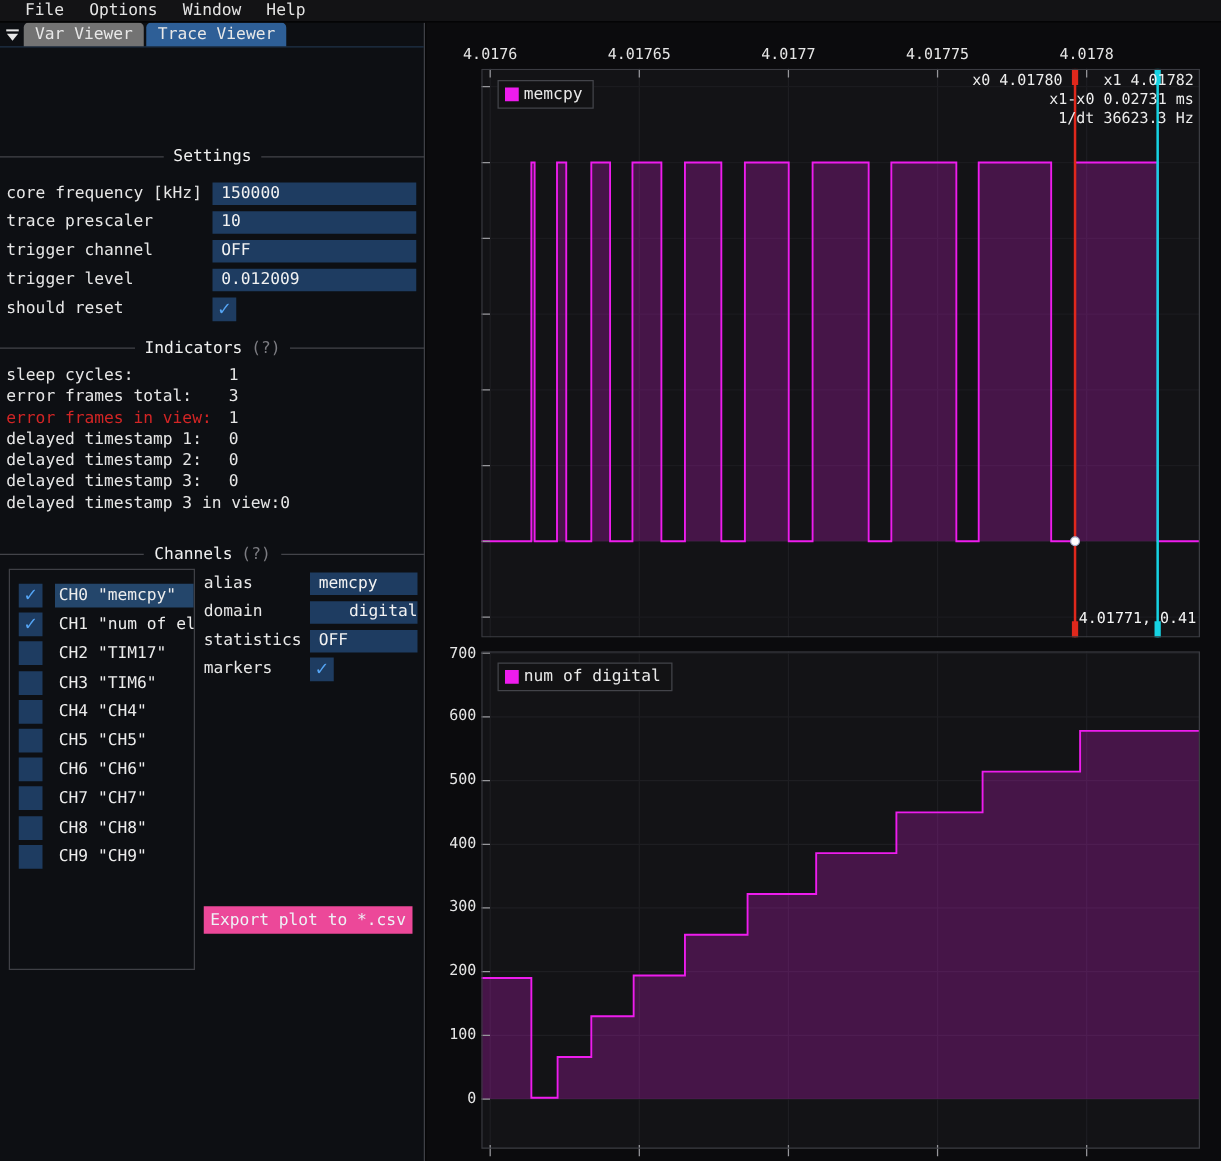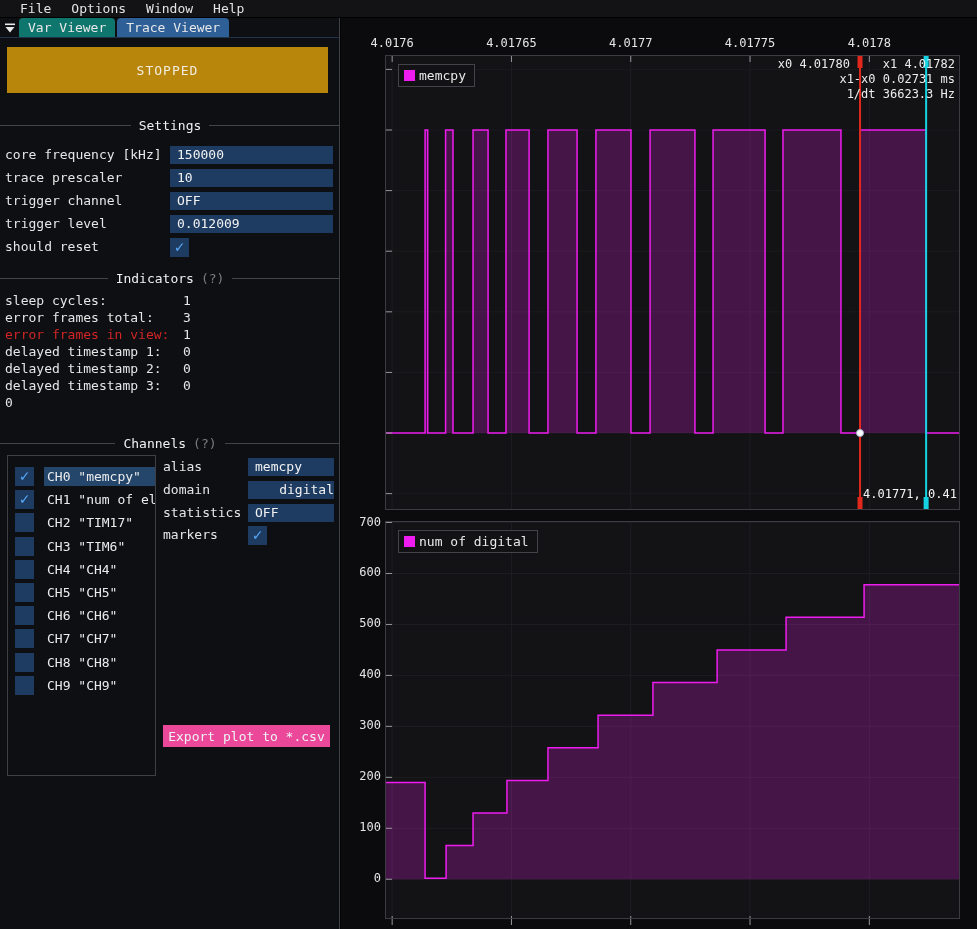--- a/index.html
+++ b/index.html
@@ -13,21 +13,21 @@
     border-bottom:1px solid #000; }
   .menu-item { font-size:13px; color:#e3e3e3; padding:0 10px; cursor:default; }
 
   
   .left-panel { position:absolute; left:0; top:18px; width:340px; height:911px; background:#0d0f13;
     border-right:1px solid #3f4046; }
   .tabbar { position:absolute; left:0; top:0; width:100%; height:20px; display:flex; align-items:flex-end;
     border-bottom:1px solid #1f3349; }
   .tab-overflow-btn { width:19px; height:18px; display:flex; align-items:center; justify-content:center; }
   .tab { height:19px; display:flex; align-items:center; padding:0 9px; font-size:13px; color:#e8e8e8;
-    border-radius:4px 4px 0 0; margin-right:2px; background:#0f766e; }
+    border-radius:4px 4px 0 0; margin-right:2px; background:#737373; }
   .tab.active { background:#2e5f97; }
 
   .stopped-btn { position:absolute; left:7px; top:29px; width:321px; height:46px; background:#b8860b;
     border:none; color:#f2ece0; font-family:inherit; font-size:13px; letter-spacing:1px;
     display:flex; align-items:center; justify-content:center; }
 
   .sep-header { position:absolute; left:0; width:340px; height:15px; display:flex; align-items:center;
     gap:8px; font-size:13px; color:#f0f0f0; }
   .sep-header::before, .sep-header::after { content:""; flex:1; height:1px; background:#43444a; }
   .sep-header .help { color:#7c7c82; }
@@ -86,21 +86,20 @@
       <span class="tab-overflow-btn">
         <svg width="12" height="12" viewBox="0 0 12 12">
           <rect x="1" y="1.5" width="10" height="1.6" fill="#e8e8e8"></rect>
           <polygon points="1.5,5 10.5,5 6,10.5" fill="#e8e8e8"></polygon>
         </svg>
       </span>
       <span class="tab">Var Viewer</span>
       <span class="tab active">Trace Viewer</span>
     </div>
 
-    <button class="stopped-btn">STOPPED</button>
 
     <div class="sep-header" style="top:100px;">
       <span>Settings</span>
     </div>
     <span class="field-label" style="top:128px;">core frequency [kHz]</span>
     <div class="field-box" style="left:170px; top:128px; width:163px;">150000</div>
     <span class="field-label" style="top:151px;">trace prescaler</span>
     <div class="field-box" style="left:170px; top:151px; width:163px;">10</div>
     <span class="field-label" style="top:174px;">trigger channel</span>
     <div class="field-box" style="left:170px; top:174px; width:163px;">OFF</div>
@@ -136,20 +135,21 @@
         </div>
         <div class="ind-row">
           <span class="lbl">delayed timestamp 2:</span>
           <span class="val">0</span>
         </div>
         <div class="ind-row">
           <span class="lbl">delayed timestamp 3:</span>
           <span class="val">0</span>
         </div>
         <div class="ind-row">
+          <span class="lbl">delayed timestamp 3 in view:</span>
           <span class="val">0</span>
         </div>
       </div>
 
     <div class="sep-header" style="top:418px;">
       <span class="hdr-inner">
         <span>Channels</span>
         <span class="help">(?)</span>
       </span>
     </div>

